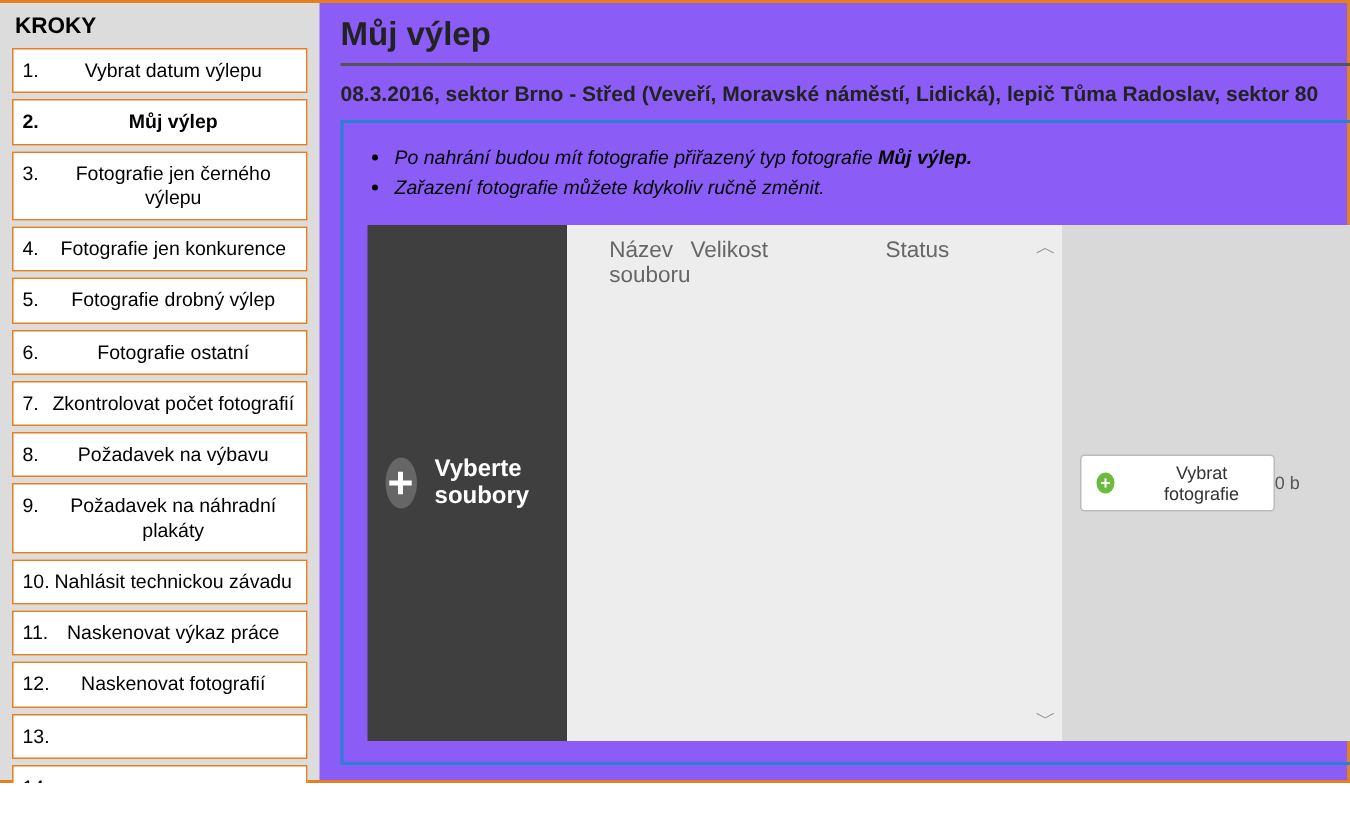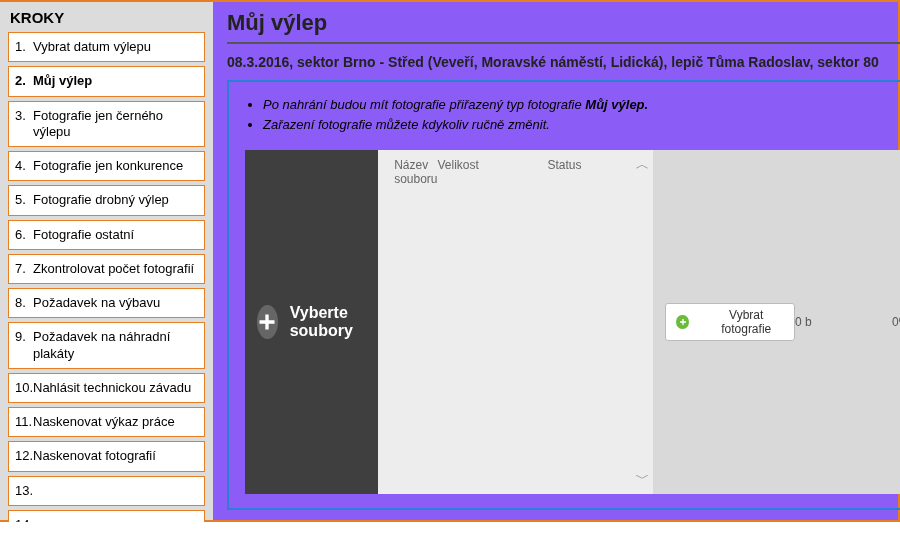--- a/index.html
+++ b/index.html
@@ -3,39 +3,39 @@
 <meta charset="utf-8">
 <style>
 * { box-sizing: border-box; margin: 0; padding: 0; }
 body { font-family: Arial, sans-serif; font-size: 13px; background: #fff; }
 .wrap { width: 900px; height: 522px; border: 2px solid #e67e22; border-left: none; display: flex; background: #8b5cf6; }
 .sidebar { width: 213px; background: #dcdcdc; padding: 5px 8px; flex-shrink: 0; }
 .sidebar h3 { font-size: 15px; font-weight: bold; margin: 2px 0 6px 2px; }
 .steps { list-style: none; }
 .steps li { background: #fff; border: 1px solid #e67e22; margin-bottom: 4px; padding: 6px 6px; display: flex; align-items: flex-start; line-height: 1.25; cursor: pointer; }
 .steps li .num { width: 18px; flex-shrink: 0; }
-.steps li .lbl { flex: 1; }
+.steps li .lbl { flex: 1; text-align: center; }
 .steps li.active .lbl, .steps li.active .num { font-weight: bold; }
 .main { flex: 1; padding: 8px 14px 10px 14px; display: flex; flex-direction: column; }
 .page-title { font-size: 22px; font-weight: bold; color: #222; margin-bottom: 6px; }
 .hr { border: none; border-top: 2px solid #555; margin-bottom: 10px; }
 .subtitle { font-size: 14px; font-weight: bold; color: #222; margin-bottom: 10px; }
 .panel { border: 2px solid #2b7fd6; flex: 1; padding: 14px 16px; display: flex; flex-direction: column; overflow: hidden; }
 .notes { margin: 0 0 14px 18px; font-style: italic; }
 .notes li { margin-bottom: 2px; line-height: 1.4; }
 .uploader { display: flex; flex: 1; }
 .up-head { background: #3f3f3f; color: #fff; padding: 8px 12px; display: flex; align-items: center; gap: 12px; }
 .plus-icon { width: 34px; height: 34px; border-radius: 50%; background: #666; display: flex; align-items: center; justify-content: center; }
 .plus-icon svg { width: 20px; height: 20px; }
 .up-head .txt1 { font-size: 16px; font-weight: bold; }
 .up-head .txt2 { font-size: 12px; color: #ddd; }
-.up-cols { background: #ededed; display: flex; padding: 8px 16px; color: #666; font-size: 12px; justify-content: flex-end; }
+.up-cols { background: #ededed; display: flex; padding: 8px 28px; color: #666; font-size: 15px; justify-content: flex-end; }
 .col-name { flex: 1; }
 .col-size { width: 110px; }
-.col-status { width: 90px; }
+.col-status { width: 90px; margin-left: 20px; }
 .up-body { flex: 1; background: #ededed; position: relative; }
 .scroll-hint { position: absolute; right: 4px; color: #999; font-size: 14px; }
 .scroll-hint.up { top: 6px; }
 .scroll-hint.down { bottom: 6px; }
 .up-foot { background: #d9d9d9; display: flex; align-items: center; padding: 6px 12px; font-size: 12px; color: #555; }
 .btn-select { background: #fff; border: 1px solid #bbb; border-radius: 3px; padding: 4px 10px; display: inline-flex; align-items: center; gap: 20px; cursor: pointer; font-size: 12px; color: #333; }
 .add-icon { width: 14px; height: 14px; border-radius: 50%; background: #6cbb3c; display: inline-flex; align-items: center; justify-content: center; }
 .add-icon svg { width: 8px; height: 8px; }
 .foot-size { margin-left: auto; width: 110px; }
 .foot-status { width: 90px; }

